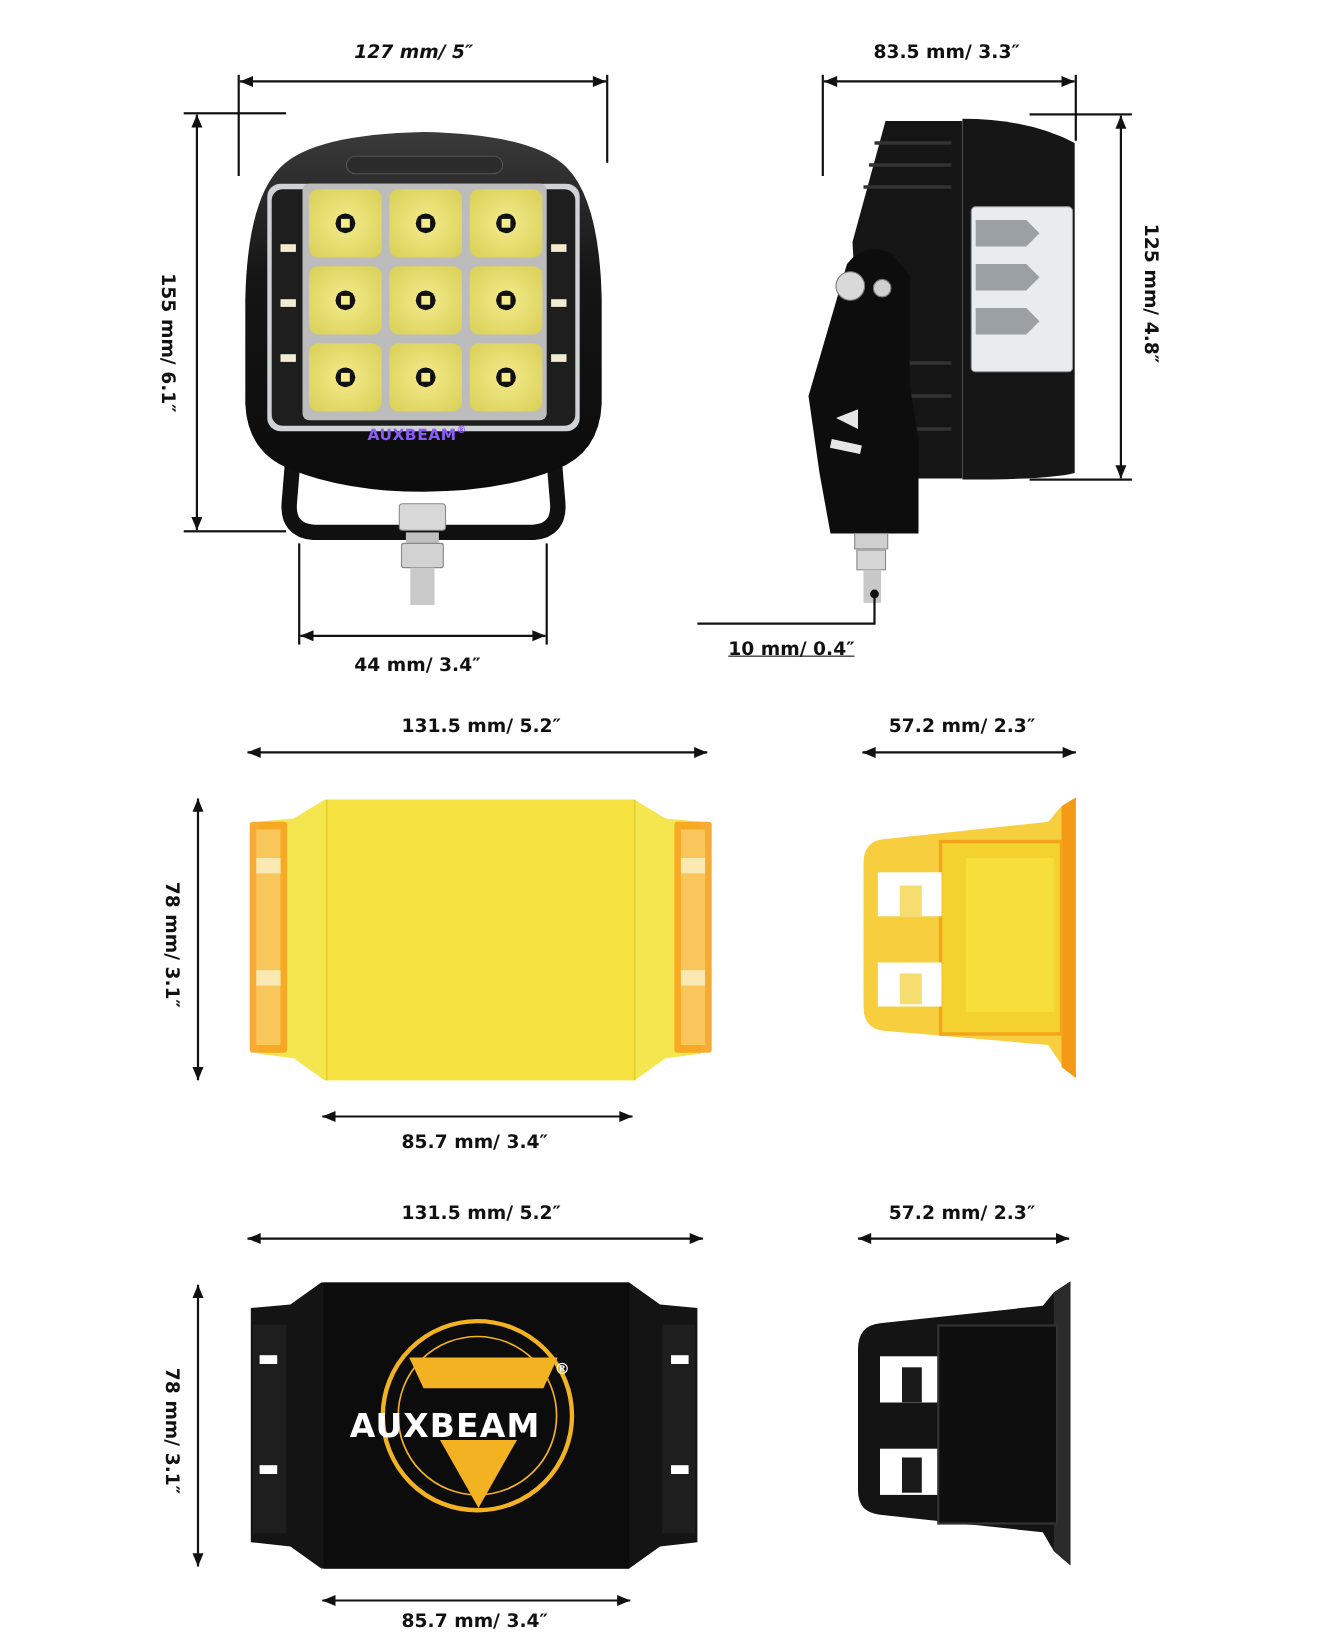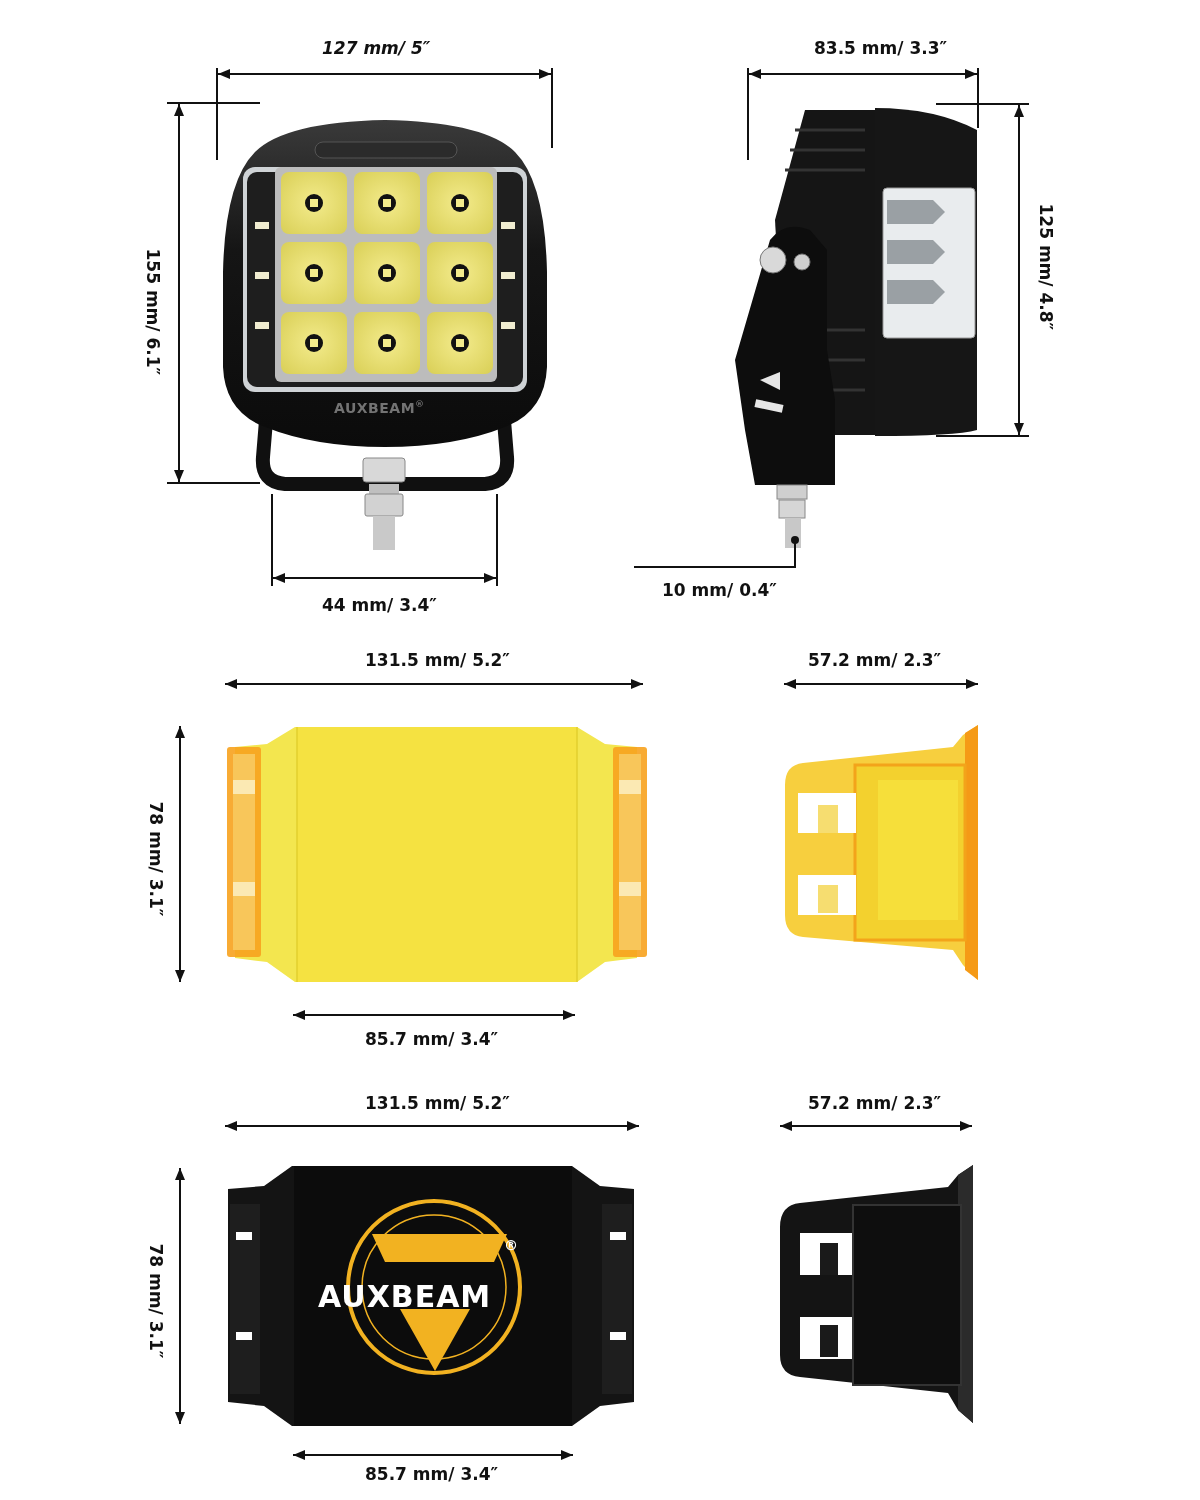--- a/index.html
+++ b/index.html
@@ -99,36 +99,36 @@
             <rect x="175" y="167" width="8" height="8"></rect>
         </g>
       </g>
     </g>
 
     <rect x="148" y="346" width="42" height="24" rx="3" fill="#d8d8d8" stroke="#888"></rect>
     <rect x="154" y="372" width="30" height="10" fill="#bfbfbf"></rect>
     <rect x="150" y="382" width="38" height="22" rx="2" fill="#d2d2d2" stroke="#888"></rect>
     <rect x="158" y="404" width="22" height="34" fill="#c9c9c9"></rect>
   </svg>
-  <div class="lbl" style="left:334px; top:400px; color:#737373; font-size:14px; letter-spacing:0.5px;">
+  <div class="lbl" style="left:334px; top:388px; color:#8b5cf6; font-size:14px; letter-spacing:0.5px;">
     <span>AUXBEAM</span><sup style="font-size:9px;">®</sup>
   </div>
 
   <div class="line" style="left:271px; top:494px; width:2px; height:92px;"></div>
   <div class="line" style="left:496px; top:494px; width:2px; height:92px;"></div>
   <svg class="abs" style="left:271px; top:572px;" width="227" height="12">
     <line x1="2" y1="6" x2="225" y2="6" stroke="#111" stroke-width="2"></line>
     <polygon points="2,6 14,1 14,11" fill="#111"></polygon>
     <polygon points="225,6 213,1 213,11" fill="#111"></polygon>
   </svg>
   <div class="lbl" style="left:322px; top:597px;">44 mm/ 3.4″</div>
 </div>
 
 <div>
-  <div class="lbl" style="left:794px; top:40px;margin-left:20px;">83.5 mm/ 3.3″</div>
+  <div class="lbl" style="left:794px; top:40px;">83.5 mm/ 3.3″</div>
   <div class="line" style="left:747px; top:68px; width:2px; height:92px;"></div>
   <div class="line" style="left:977px; top:68px; width:2px; height:60px;"></div>
   <svg class="abs" style="left:747px; top:68px;" width="232" height="12">
     <line x1="2" y1="6" x2="230" y2="6" stroke="#111" stroke-width="2"></line>
     <polygon points="2,6 14,1 14,11" fill="#111"></polygon>
     <polygon points="230,6 218,1 218,11" fill="#111"></polygon>
   </svg>
 
   <div class="line" style="left:936px; top:103px; width:93px; height:2px;"></div>
   <div class="line" style="left:936px; top:435px; width:93px; height:2px;"></div>
@@ -167,21 +167,21 @@
     <rect x="40" y="302" width="28" height="8" transform="rotate(12 54 306)" fill="#e6e6e6"></rect>
 
     <rect x="62" y="385" width="30" height="14" fill="#cfcfcf" stroke="#888"></rect>
     <rect x="64" y="400" width="26" height="18" fill="#d6d6d6" stroke="#888"></rect>
     <rect x="70" y="418" width="16" height="30" fill="#c8c8c8"></rect>
     <circle cx="80" cy="440" r="4" fill="#111"></circle>
   </svg>
   <svg class="abs" style="left:634px; top:540px;" width="165" height="30">
     <polyline points="0,27 161,27 161,0" fill="none" stroke="#111" stroke-width="2"></polyline>
   </svg>
-  <div class="lbl" style="left:662px; top:582px;">10 mm/ 0.4″</div>
+  <div class="lbl" style="left:662px; top:582px;text-decoration:underline;">10 mm/ 0.4″</div>
 </div>
 
 <div>
   <div class="lbl" style="left:365px; top:652px;">131.5 mm/ 5.2″</div>
   <svg class="abs" style="left:223px; top:678px;" width="422" height="12">
     <line x1="2" y1="6" x2="420" y2="6" stroke="#111" stroke-width="2"></line>
     <polygon points="2,6 14,1 14,11" fill="#111"></polygon>
     <polygon points="420,6 408,1 408,11" fill="#111"></polygon>
   </svg>
   <svg class="abs" style="left:174px; top:724px;" width="12" height="260">

